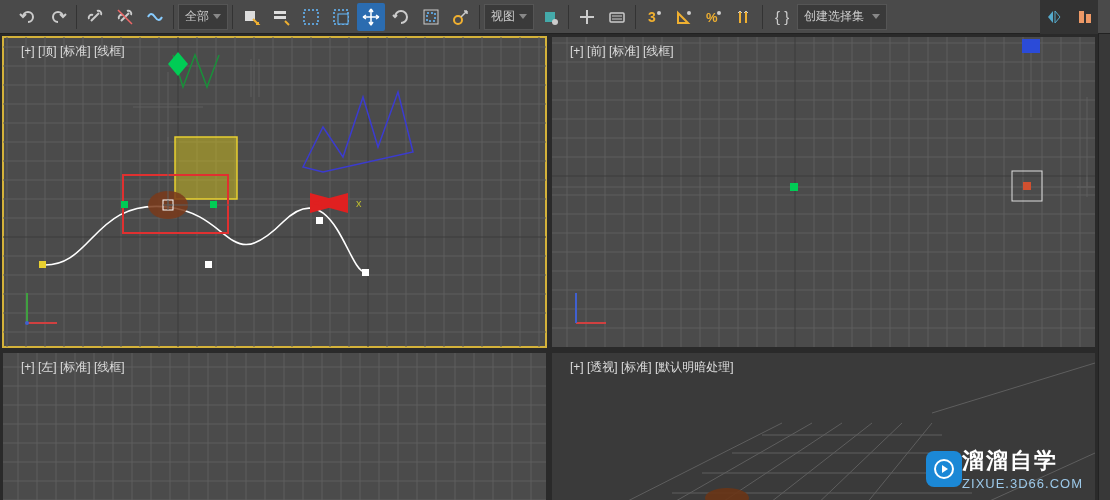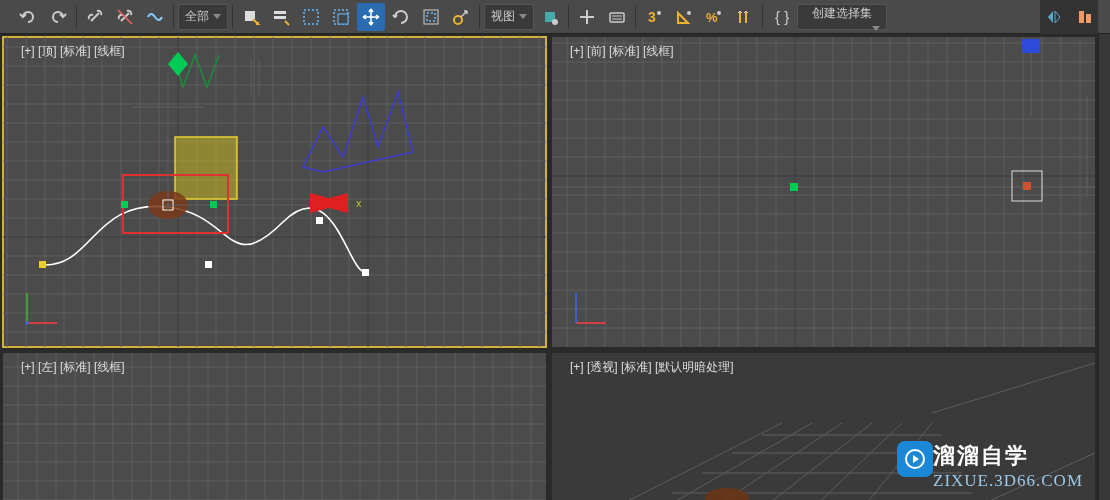--- a/index.html
+++ b/index.html
@@ -35,21 +35,21 @@
   height: 26px;
   background: #3a3a3a;
   color: #ccc;
   font-size: 12px;
   padding: 0 6px;
   border: 1px solid #555;
   cursor: pointer;
   gap: 4px;
   min-width: 50px;
 }
-.dropdown.wide { min-width: 90px; flex-direction: column; }
+.dropdown.wide { min-width: 90px; }
 .dropdown-caret {
   width: 0; height: 0;
   border-left: 4px solid transparent;
   border-right: 4px solid transparent;
   border-top: 5px solid #888;
   margin-left: auto;
 }
 
 
 .right-strip {
@@ -115,36 +115,36 @@
   left: 14px;
   bottom: 14px;
   width: 50px;
   height: 50px;
 }
 .watermark {
   position: absolute;
   right: 12px;
   bottom: 18px;
   display: flex;
-  align-items: flex-start;
+  align-items: center;
   gap: 0;
   color: #fff;
   pointer-events: none;
 }
 .watermark .logo {
   width: 36px;
   height: 36px;
   background: #1b88d6;
   border-radius: 8px;
   display: flex;
   align-items: center;
   justify-content: center;
 }
 .watermark .txt1 { font-size: 22px; font-weight: bold; letter-spacing: 2px; }
-.watermark .txt2 { font-size: 17px; color: #9cc8e8; letter-spacing: 1px; font-family: Liberation Serif, serif; }
+.watermark .txt2 { font-size: 13px; color: #9cc8e8; letter-spacing: 1px; }
 </style>
 </head>
 <body>
 
 <div class="toolbar">
   <button class="tool-btn">
     <svg viewBox="0 0 20 20">
         <path d="M5 10 A5 5 0 1 1 10 15" fill="none" stroke="#ccc" stroke-width="2"></path>
         <path d="M2 7 L5 10 L8 7" fill="none" stroke="#ccc" stroke-width="2"></path>
       </svg>

